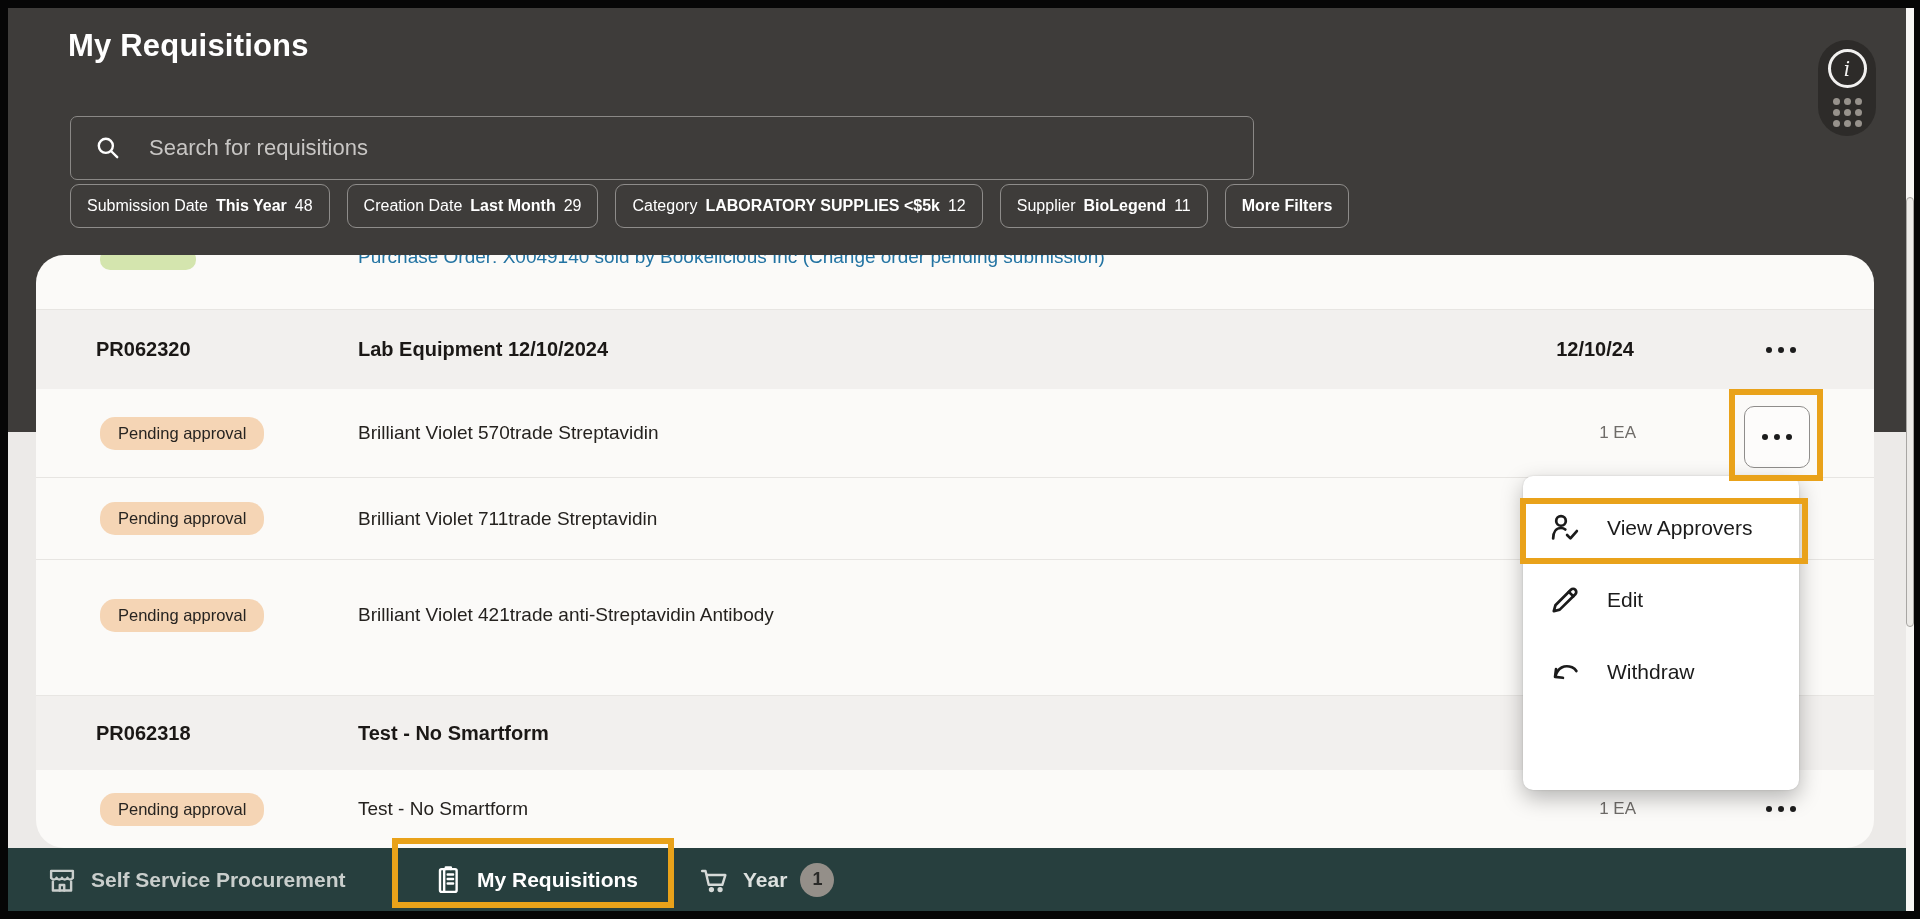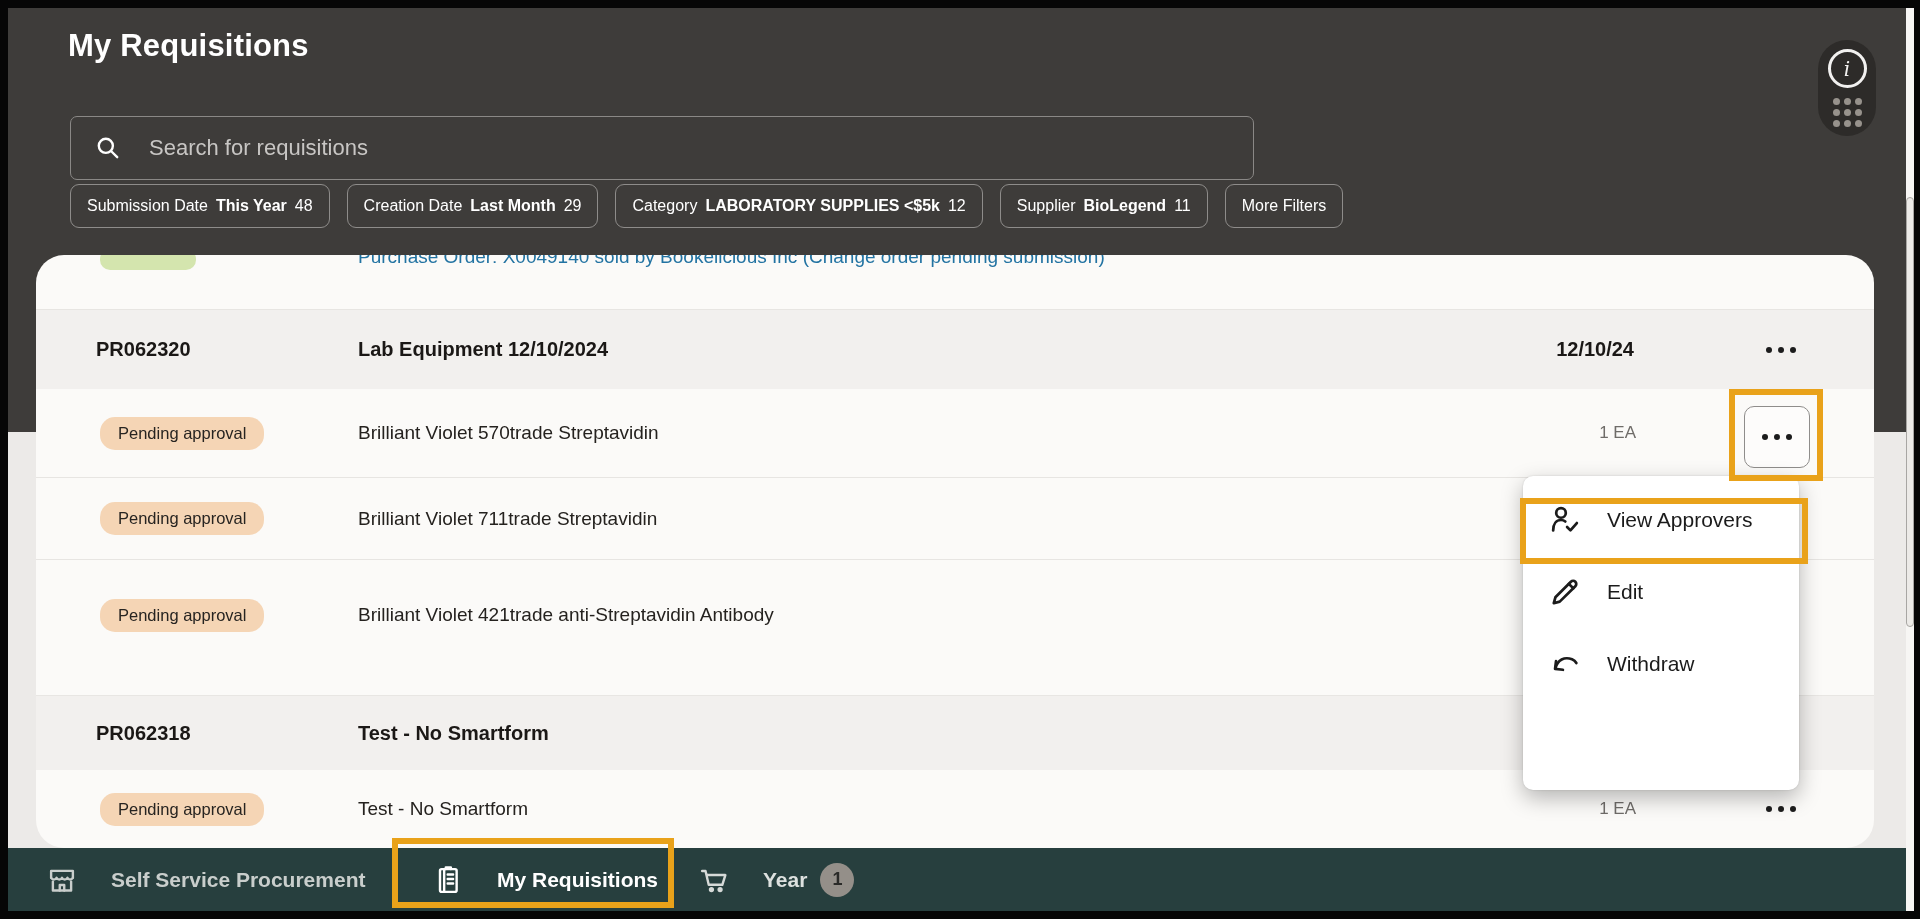--- a/index.html
+++ b/index.html
@@ -15,21 +15,21 @@
           display:flex;align-items:center;box-sizing:border-box;background:transparent;margin-top:12px;}
   .search svg{margin-left:24px;flex:0 0 auto;}
   .search input{flex:1;background:transparent;border:none;outline:none;color:#E8E6E4;
                 font-size:22px;margin-left:26px;font-family:"Liberation Sans",sans-serif;}
   .search input::placeholder{color:#C8C6C4;opacity:1;}
   .chips{left:70px;top:184px;display:flex;gap:17px;}
   .chip{display:flex;align-items:center;gap:8px;height:44px;padding:0 16px;border:1.5px solid #8E8C8A;
         border-radius:9px;color:#FFFFFF;font-size:16px;white-space:nowrap;box-sizing:border-box;cursor:pointer;}
   .chip .v{font-weight:700;}
   .chip span:empty{display:none;}
-  .chip.more .l{font-weight:400;}
+  .chip.more .l{font-weight:700;}
   
   .widget{left:1818px;top:40px;width:58px;height:96px;border-radius:29px;background:#2D2B29;
           display:flex;flex-direction:column;align-items:center;justify-content:space-evenly;}
   .info-circle{width:33px;height:33px;border:3px solid #F2F1F0;border-radius:50%;display:flex;
                align-items:center;justify-content:center;color:#F2F1F0;
                font-family:"DejaVu Serif",serif;font-style:italic;font-size:20px;line-height:1;cursor:pointer;}
   .grid9{display:grid;grid-template-columns:repeat(3,7px);grid-auto-rows:7px;gap:4px;cursor:pointer;}
   .grid9 i{background:#97928C;border-radius:50%;}
   
   .sbar{left:1906px;top:8px;width:8px;height:903px;background:#F7F6F4;}
@@ -57,34 +57,34 @@
   .i-name{position:absolute;left:322px;font-size:19px;color:#25221F;white-space:nowrap;}
   .qty{position:absolute;right:238px;font-size:17px;color:#6F6C69;}
   .dots{display:flex;gap:6px;cursor:pointer;}
   .dots i{width:6px;height:6px;border-radius:50%;background:#1C1C1C;}
   .head-dots{position:absolute;right:78px;}
   .menu-btn{position:absolute;right:64px;top:17px;width:66px;height:62px;border:1px solid #8F8D8B;
             border-radius:10px;background:#FDFCFB;display:flex;align-items:center;justify-content:center;
             box-sizing:border-box;cursor:pointer;}
   
   .dropdown{left:1523px;top:476px;width:276px;height:314px;background:#FFFFFF;border-radius:10px;
-            box-shadow:0 8px 22px rgba(0,0,0,.28),0 0 2px rgba(0,0,0,.15);padding-top:8px;
+            box-shadow:0 8px 22px rgba(0,0,0,.28),0 0 2px rgba(0,0,0,.15);padding-top:16px;
             box-sizing:border-box;z-index:30;}
   .m-item{height:72px;display:flex;align-items:center;padding-left:26px;cursor:pointer;}
   .m-item svg{flex:0 0 auto;}
   .m-label{margin-left:26px;font-size:21px;color:#1B1B1B;white-space:nowrap;}
   
   .gold{border:6px solid #E9A21A;box-sizing:border-box;z-index:50;pointer-events:none;background:transparent;}
   .goldA{left:1729px;top:389px;width:94px;height:92px;}
   .goldB{left:1520px;top:498px;width:288px;height:66px;}
   .goldC{left:392px;top:838px;width:282px;height:70px;}
   
   .bbar{left:8px;top:848px;width:1898px;height:63px;background:#273F3E;z-index:20;}
   .tab{position:absolute;top:0;height:63px;display:flex;align-items:center;gap:13px;cursor:pointer;}
-  .tab .lbl{font-size:21px;font-weight:700;white-space:nowrap;margin-left:20px;}
+  .tab .lbl{font-size:21px;font-weight:700;white-space:nowrap;}
   .tab1{left:38px;color:#C9CECC;}
   .tab2{left:424px;color:#FFFFFF;}
   .tab3{left:690px;color:#DDE1DF;}
   .cart-badge{width:34px;height:34px;border-radius:50%;background:#948F89;color:#2A2A28;
               font-size:18px;font-weight:700;display:flex;align-items:center;justify-content:center;}
 </style>
 </head>
 <body>
 
 <div class="abs bg-top"></div>

